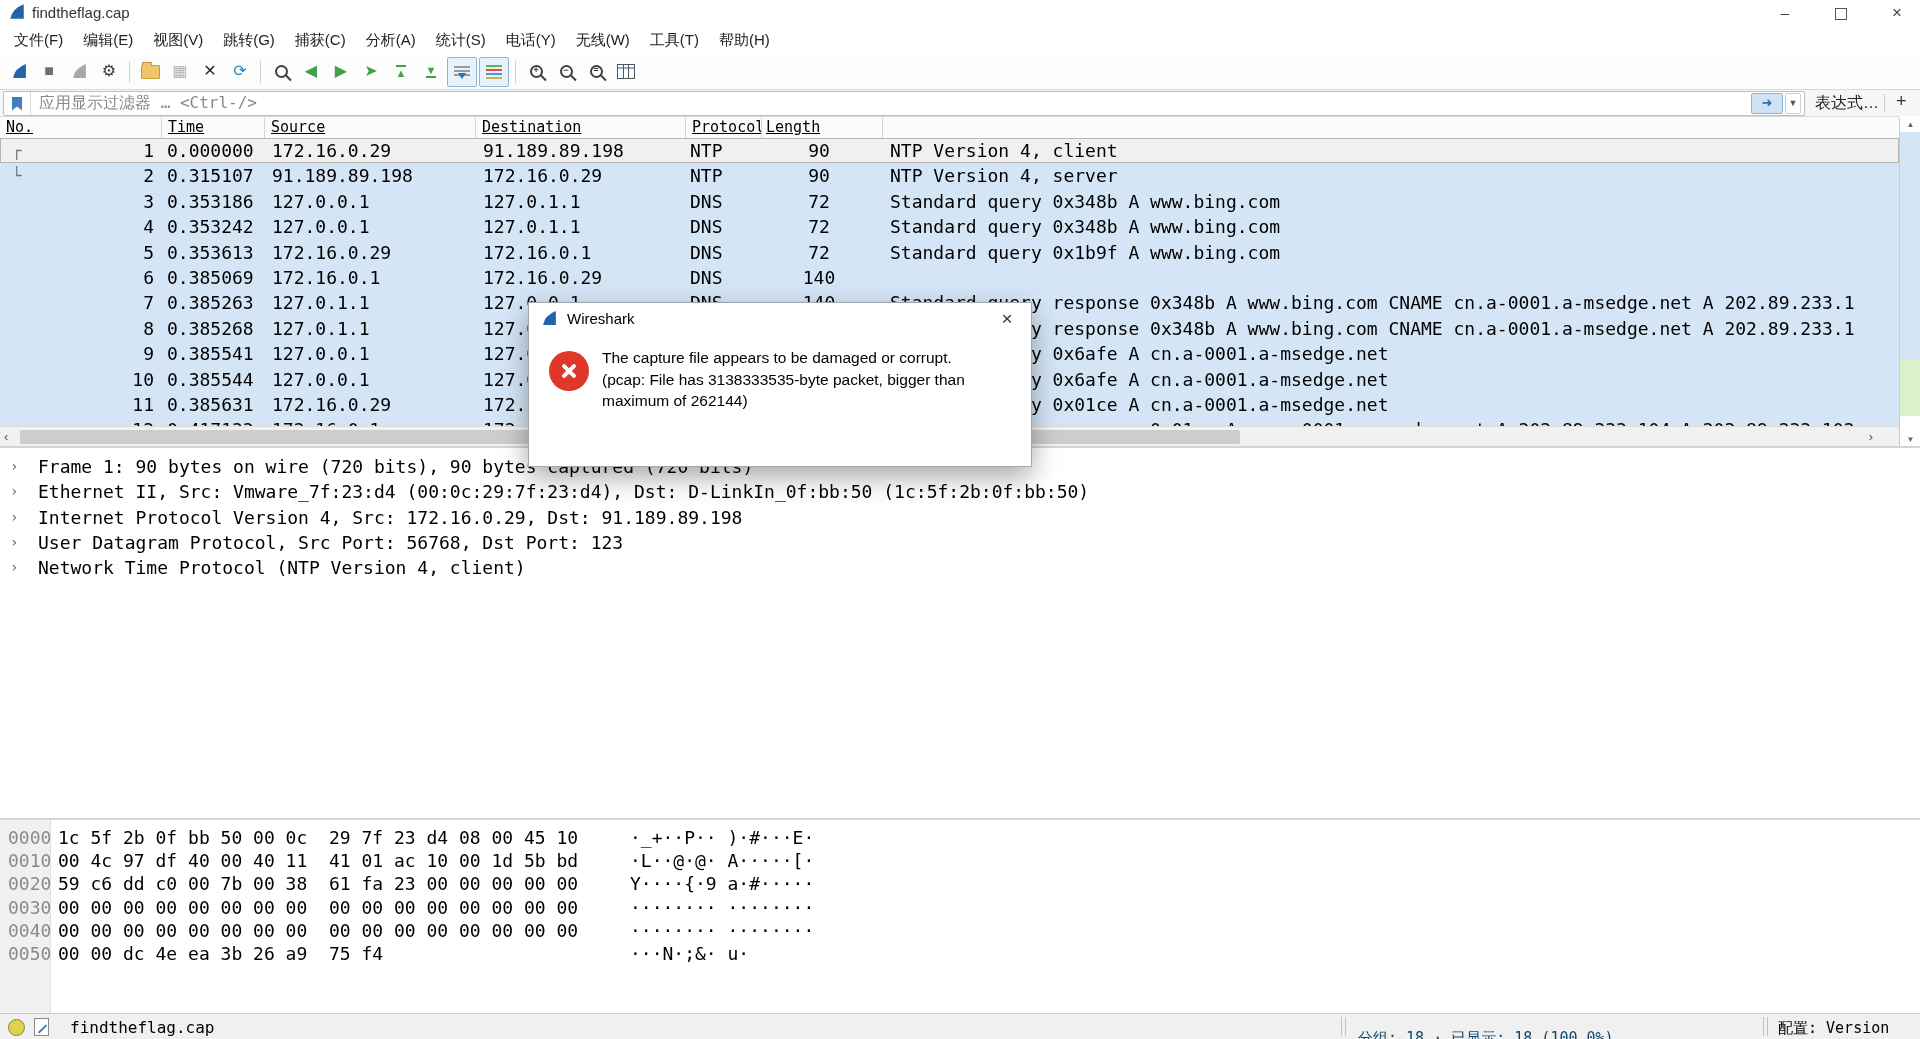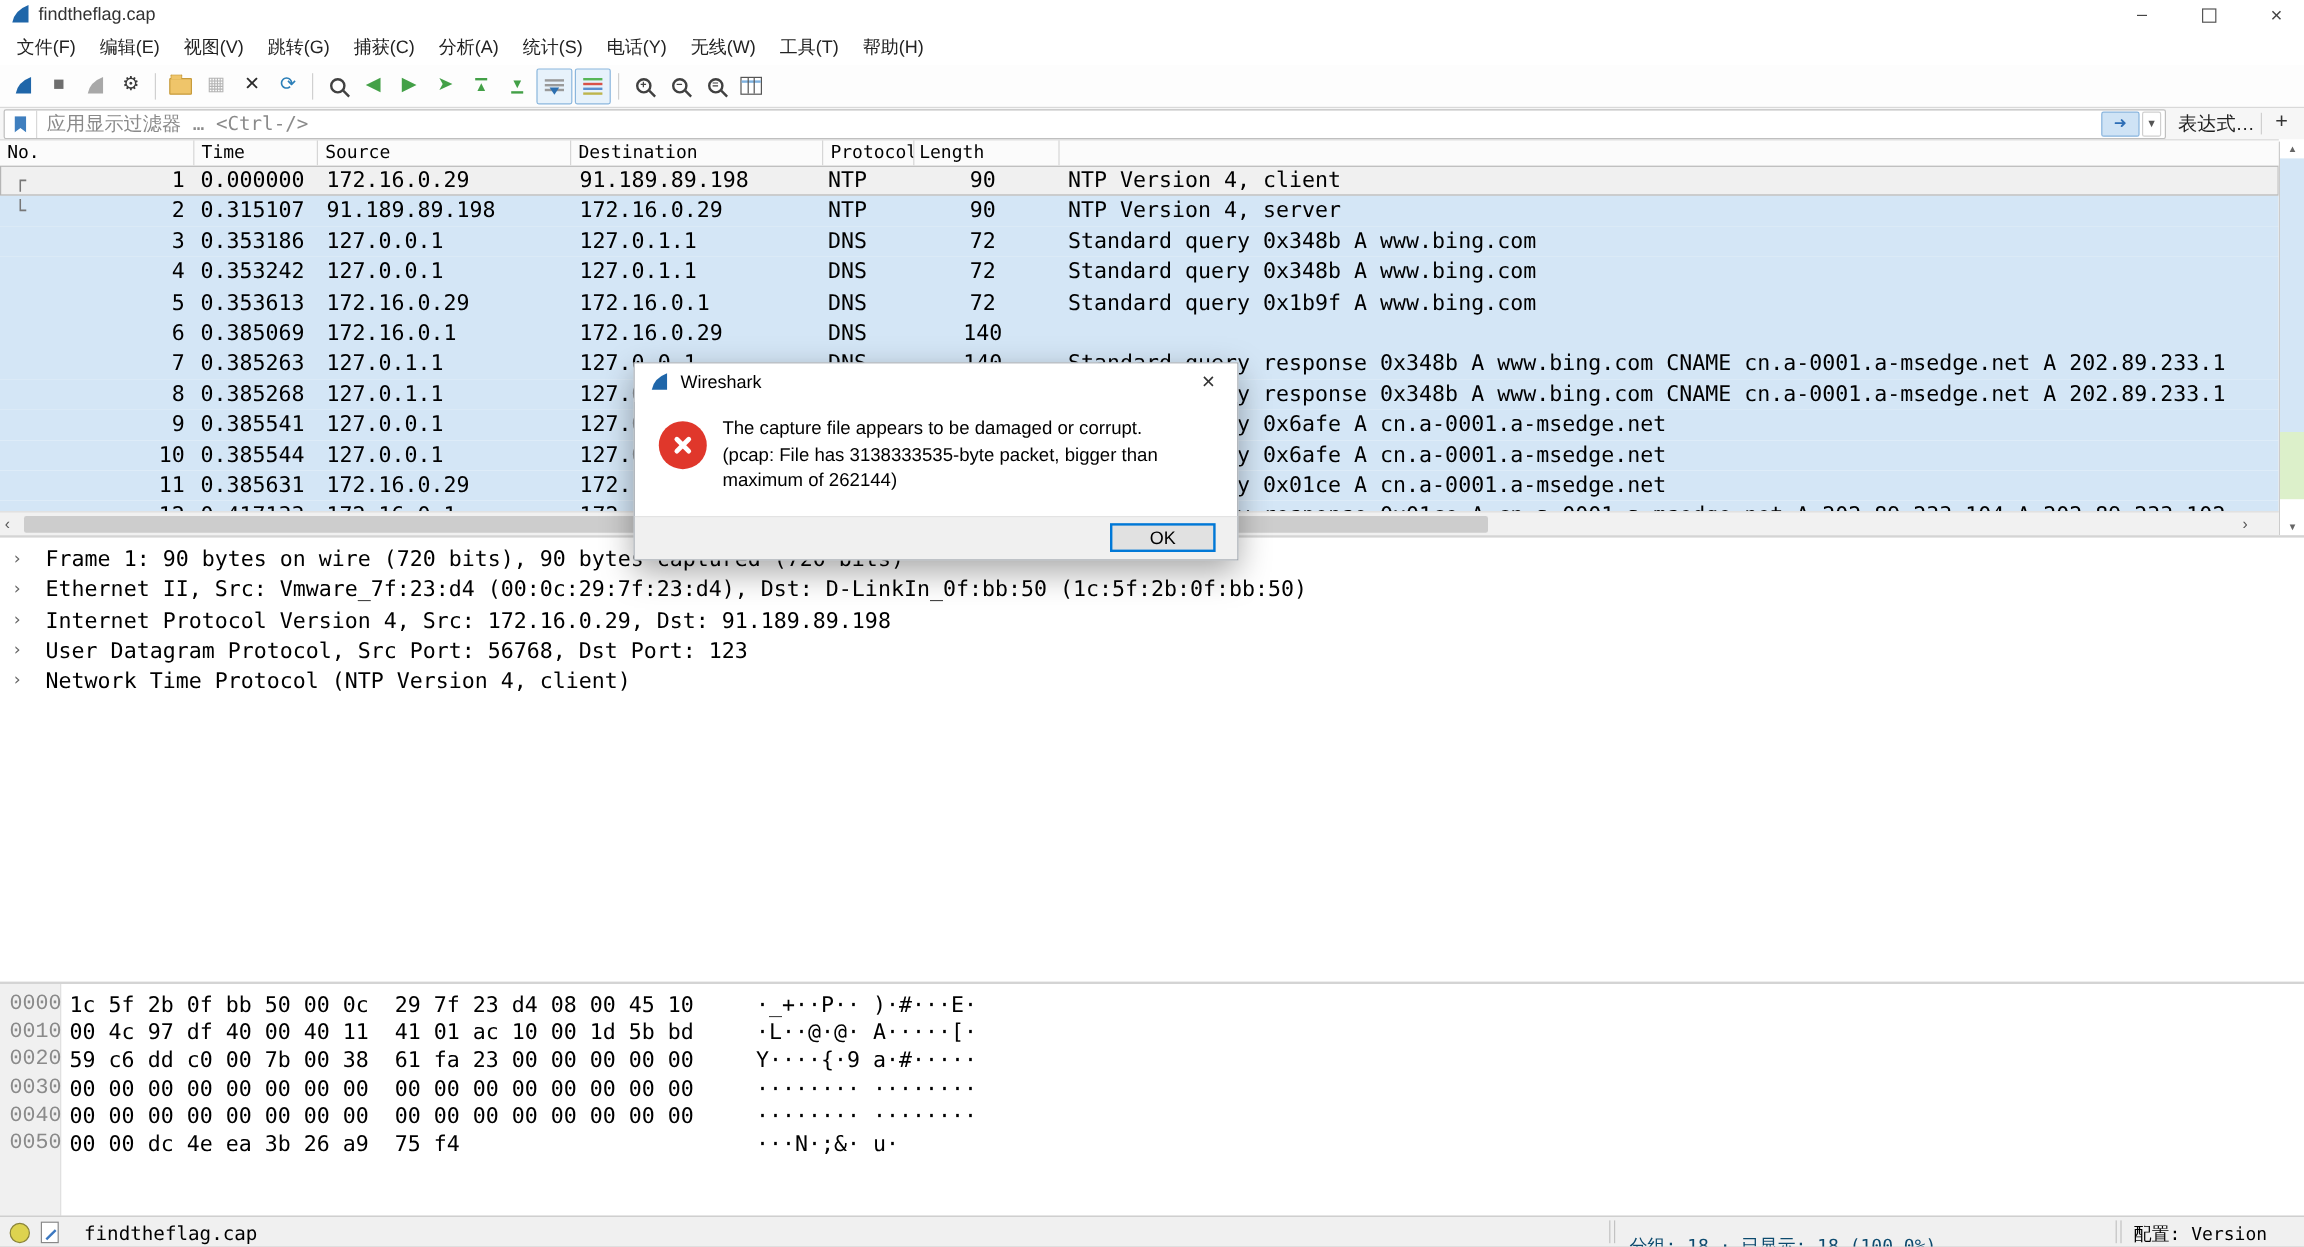--- a/index.html
+++ b/index.html
@@ -53,21 +53,21 @@
   .bookmark{width:10px;height:14px;background:#3f7fbf;clip-path:polygon(0 0,100% 0,100% 100%,50% 72%,0 100%);}
   #filter-input{flex:1;color:#8a8a8a;font-size:16px;padding-left:8px;white-space:pre;overflow:hidden;}
   #apply-btn{width:30px;height:19px;background:#cfe3f5;border:1px solid #88b4dd;border-radius:2px;color:#2d6db5;text-align:center;line-height:17px;font-size:13px;margin-right:2px;}
   #apply-caret{width:14px;height:19px;border:1px solid #cfcfcf;border-radius:2px;color:#555;font-size:9px;text-align:center;line-height:18px;margin-right:3px;}
   #expression-btn{position:absolute;left:1815px;font-size:16px;color:#222;white-space:nowrap;text-align:center;}
   #filter-sep{position:absolute;left:1884px;top:4px;height:18px;width:1px;background:#cfcfcf;}
   #add-filter-btn{position:absolute;left:1896px;top:1px;font-size:18px;color:#333;}
 
   
   #phead{position:absolute;left:0;top:116px;width:1899px;height:21px;background:#fbfbfb;border-top:1px solid #d9d9d9;border-bottom:1px solid #c9c9c9;display:grid;grid-template-columns:162px 103px 211px 210px 76px 121px 1fr;font-size:15px;}
-  #phead .hc{border-right:1px solid #d6d6d6;padding-left:6px;line-height:20px;color:#000;overflow:hidden;white-space:nowrap;}
+  #phead .hc{border-right:1px solid #d6d6d6;padding-left:6px;line-height:20px;color:#000;overflow:hidden;white-space:nowrap;text-decoration:underline;}
   #phead .hc.len{padding-left:4px;}
   #rows{position:absolute;left:0;top:138px;width:1899px;height:288px;overflow:hidden;background:#fff;}
   .prow{height:25.4px;line-height:25.4px;display:grid;grid-template-columns:162px 103px 211px 210px 76px 121px 1fr;font-size:18px;white-space:pre;overflow:hidden;background:var(--row-blue);color:#000;}
   .prow.sel{background:var(--row-sel);outline:1px solid #b5b5b5;outline-offset:-1px;}
   .prow .no{text-align:right;padding-right:8px;position:relative;}
   .prow .mark{position:absolute;left:12px;top:0;color:#777;font-size:16px;}
   .prow .time{padding-left:5px;} .prow .src{padding-left:7px;} .prow .dst{padding-left:7px;}
   .prow .proto{padding-left:4px;} .prow .len{text-align:center;padding-right:7px;} .prow .info{padding-left:7px;}
 
   
@@ -87,21 +87,21 @@
   #details{position:absolute;left:0;top:446px;width:100%;height:372px;background:#fff;border-top:2px solid #d4d4d4;}
   .dline{height:25.3px;line-height:25.3px;font-size:18px;white-space:pre;color:#000;position:relative;padding-left:38px;}
   .dline .chev{position:absolute;left:10px;color:#666;font-size:14px;}
   #details-inner{padding-top:6px;}
 
   
   #hexpane{position:absolute;left:0;top:818px;width:100%;height:195px;background:#fff;border-top:2px solid #d4d4d4;}
   #offsetcol{position:absolute;left:0;top:0;width:50px;height:100%;background:#f0f0f0;border-right:1px solid #e0e0e0;}
   #hexrows{position:absolute;left:0;top:6px;width:100%;}
   .hrow{height:23.2px;line-height:23.2px;font-size:18px;white-space:pre;}
-  .hrow .off{position:absolute;left:8px;color:#8a8a8a;font-family:Liberation Mono, monospace;}
+  .hrow .off{position:absolute;left:8px;color:#8a8a8a;}
   .hrow .bytes{position:absolute;left:58px;color:#000;}
   .hrow .ascii{position:absolute;left:630px;color:#000;}
   .hrow{position:relative;}
 
   
   #statusbar{position:absolute;left:0;top:1013px;width:100%;height:26px;background:#f0f0f0;border-top:1px solid #c8c8c8;font-size:15px;}
   #expert-dot{position:absolute;left:8px;top:5px;width:15px;height:15px;border-radius:50%;background:#ddd34f;border:1px solid #8a843a;}
   #comment-icon{position:absolute;left:34px;top:4px;width:13px;height:16px;background:#fff;border:1px solid #888;}
   #comment-icon:before{content:"";position:absolute;left:2px;top:9px;width:11px;height:2px;background:#3c78c0;transform:rotate(-45deg);}
   #status-file{position:absolute;left:70px;top:4px;font-size:16px;color:#000;}
@@ -338,18 +338,15 @@
       <span id="dlg-title-text">Wireshark</span>
       <div id="dlg-close">×</div>
     </div>
     <div id="dlg-erricon">
         <i></i>
         <i></i>
       </div>
     <div id="dlg-msg">The capture file appears to be damaged or corrupt.
 (pcap: File has 3138333535-byte packet, bigger than
 maximum of 262144)</div>
-    <div id="dlg-footer">
-      <div id="dlg-ok">OK</div>
-    </div>
   </div>
 
 </div>
 
 </body></html>

